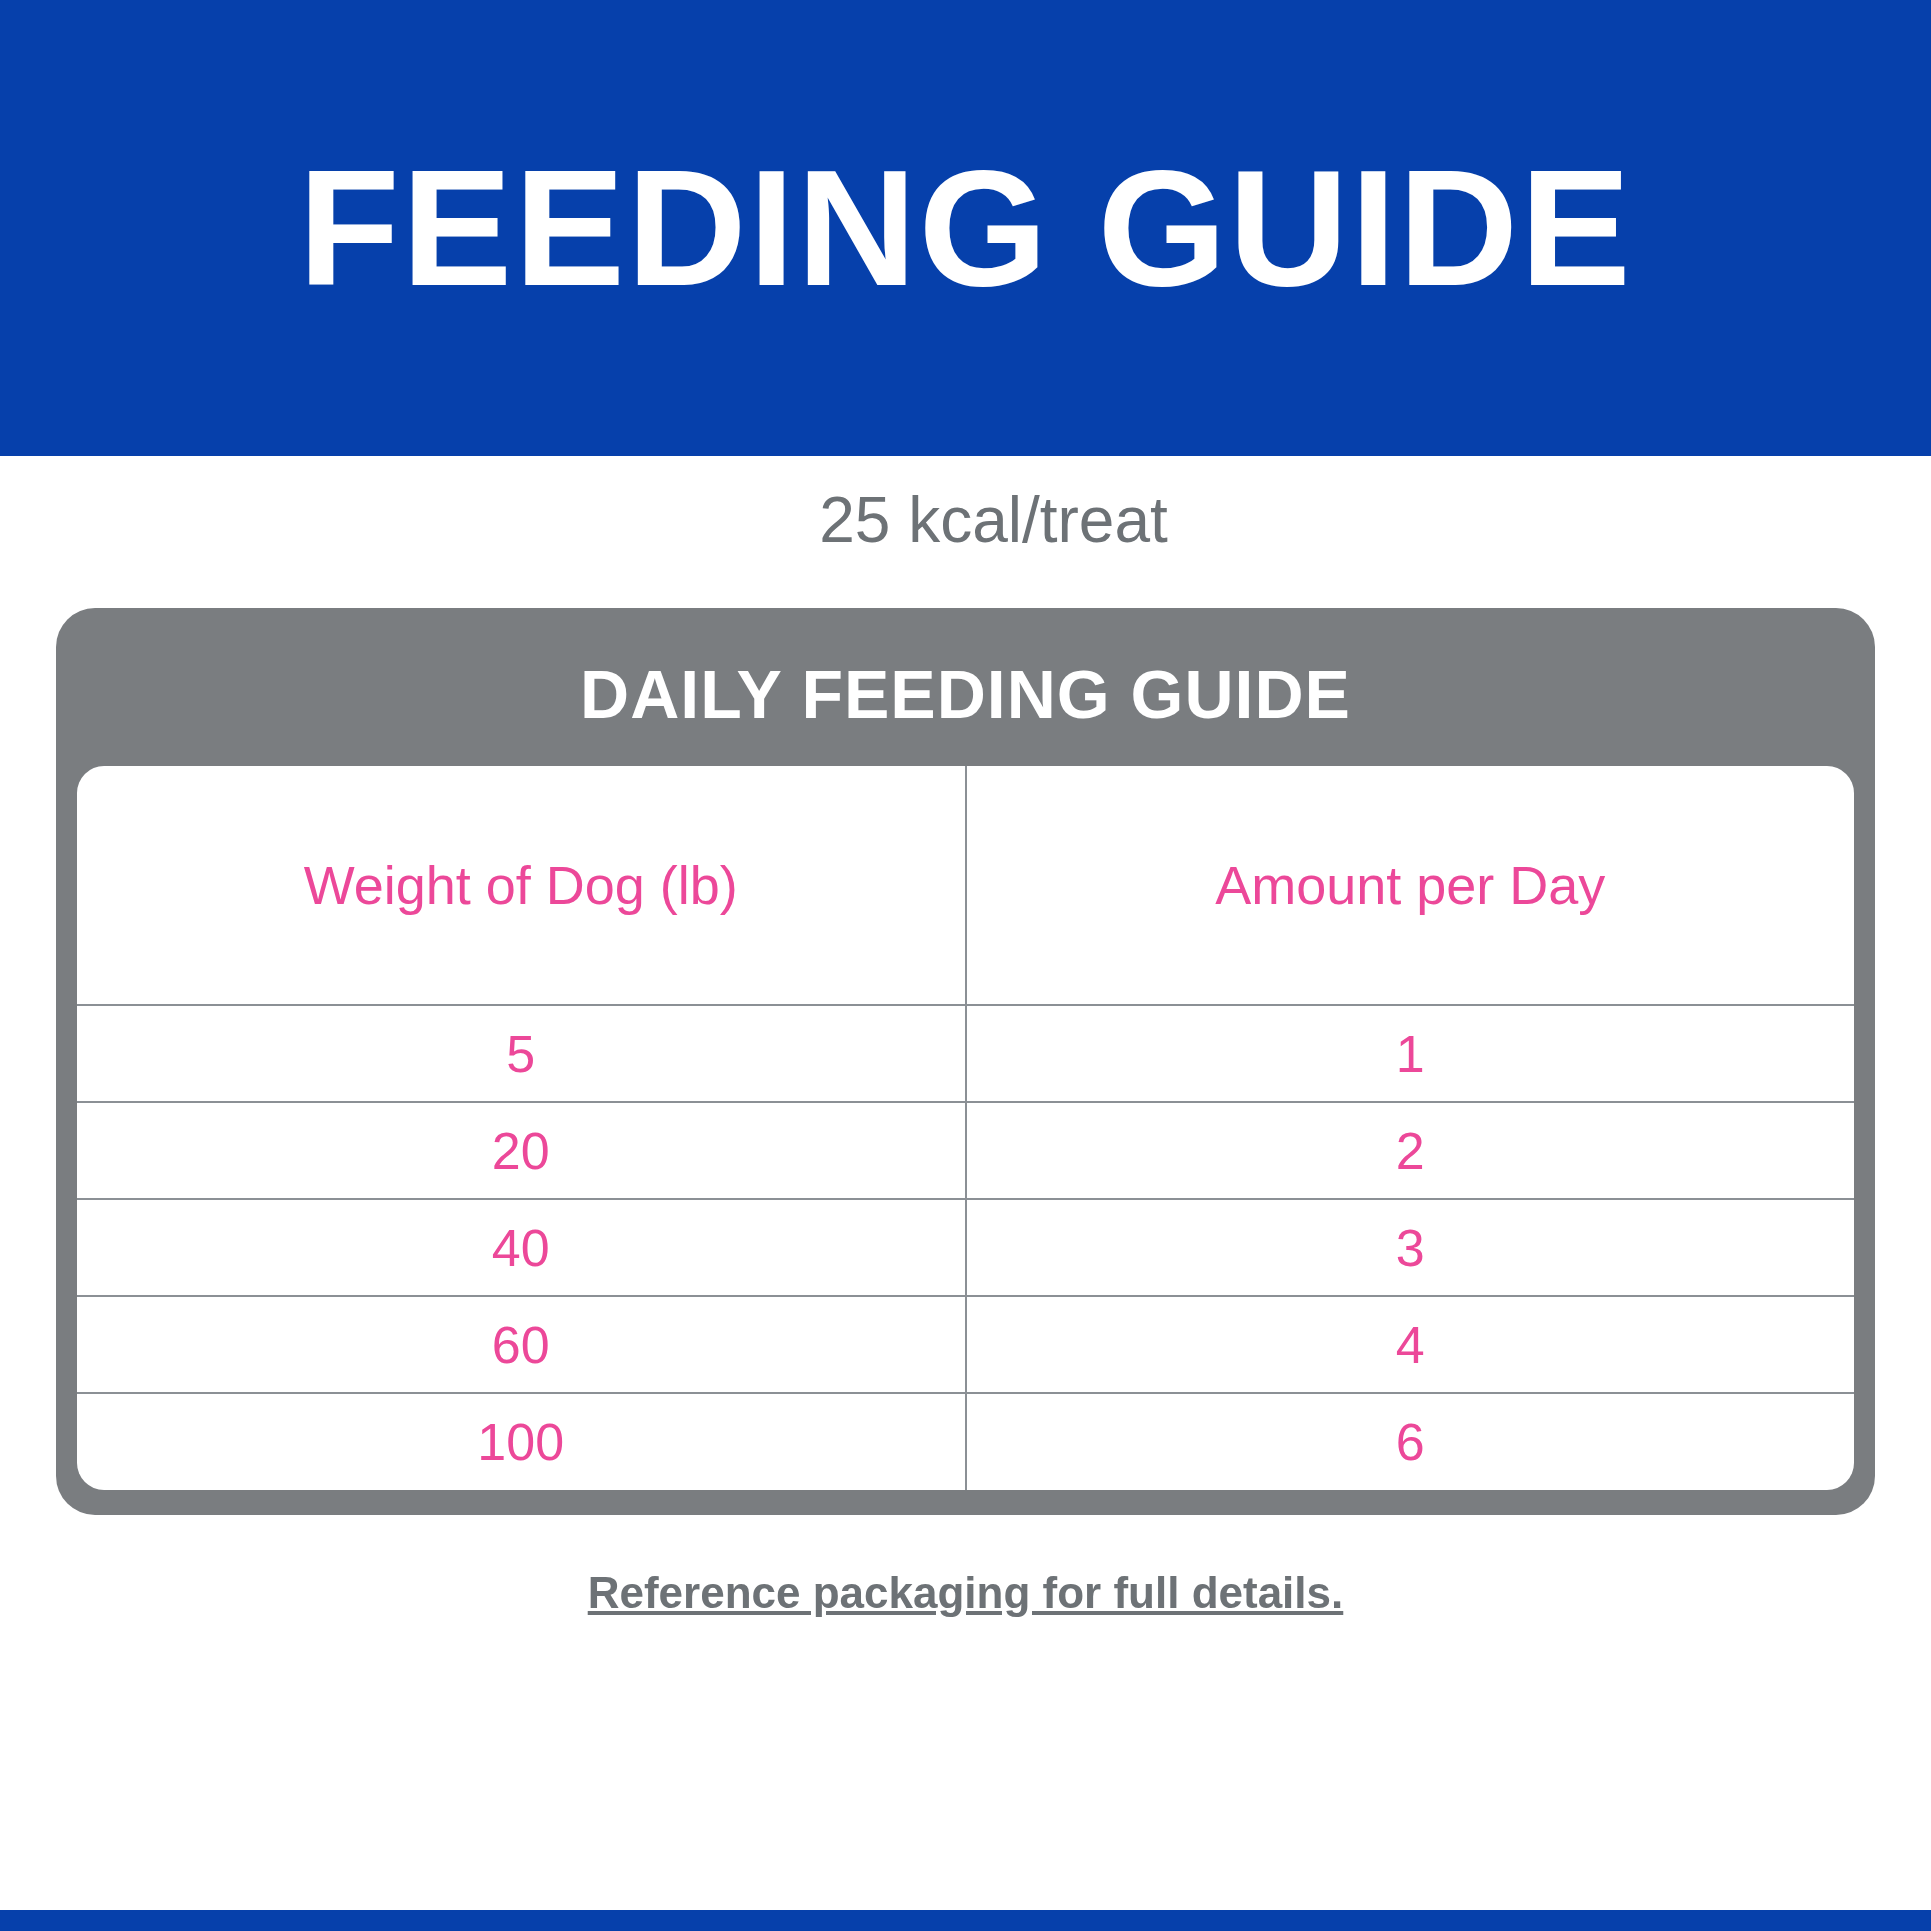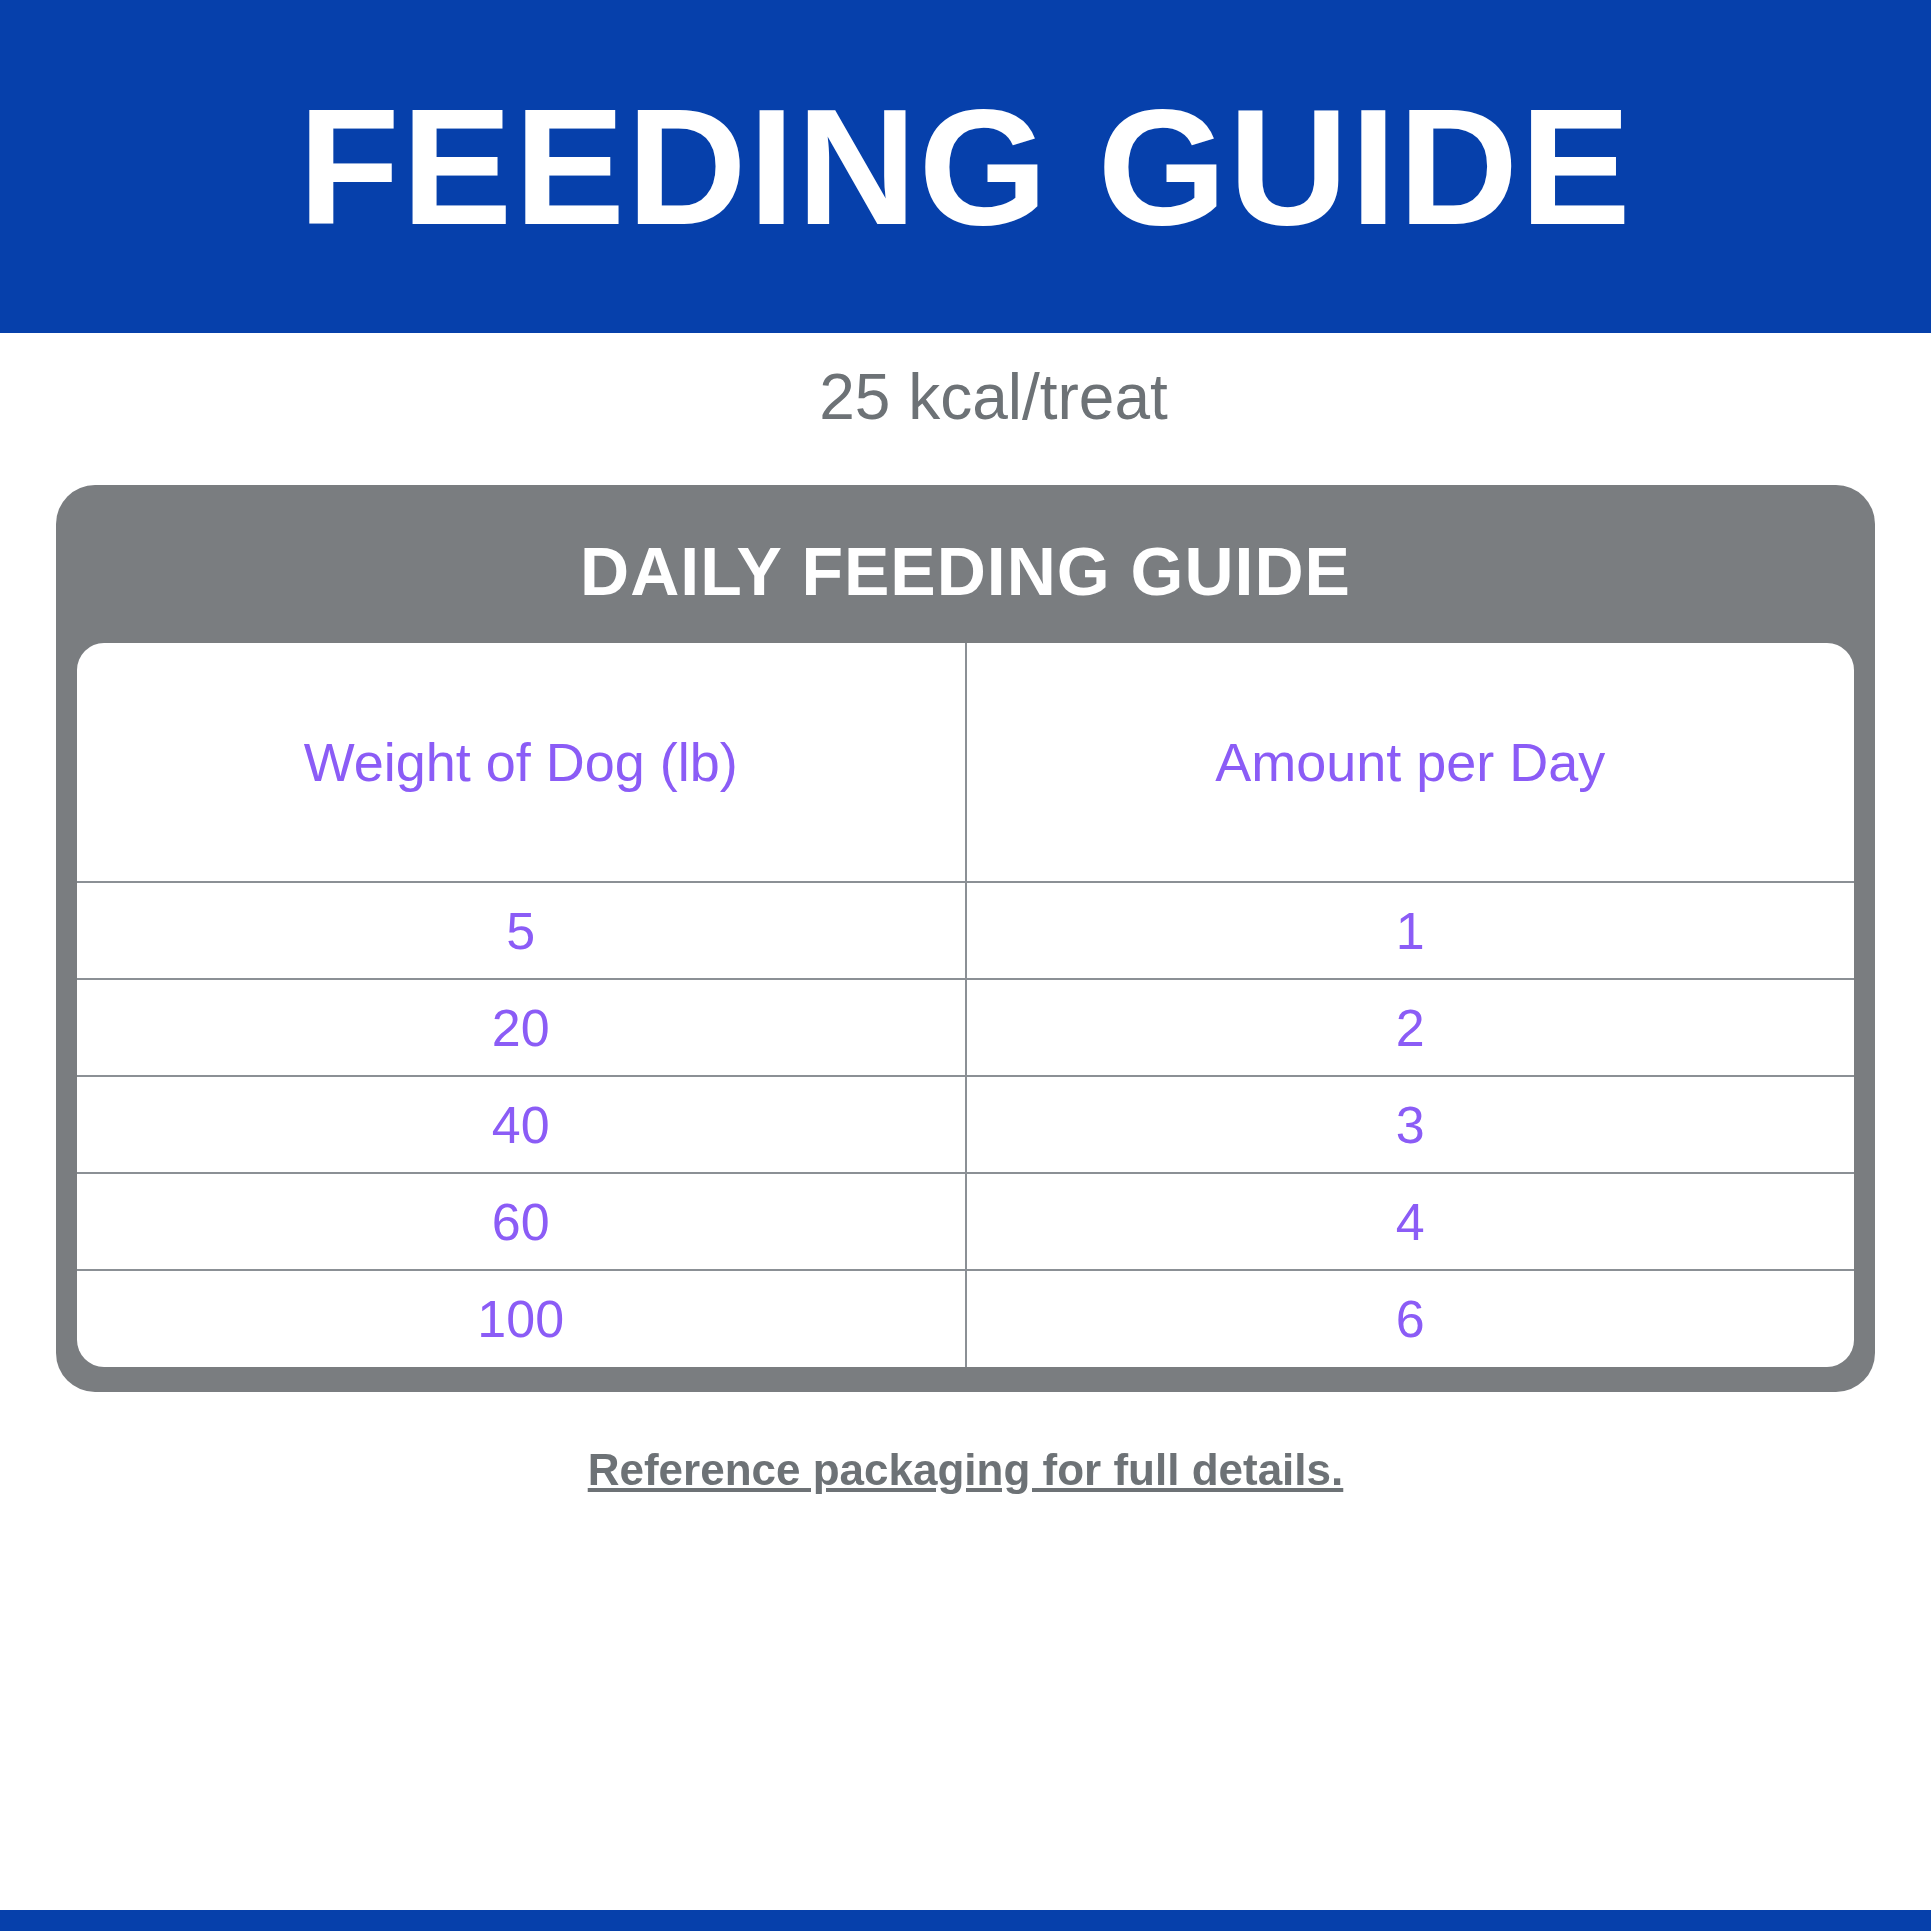--- a/index.html
+++ b/index.html
@@ -19,21 +19,21 @@
     height: 1931px;
     box-sizing: border-box;
     background: #ffffff;
     display: flex;
     flex-direction: column;
   }
 
   
   .banner {
     width: 100%;
-    height: 333px;
+    height: 456px;
     background: #0640ab;
     display: flex;
     align-items: center;
     justify-content: center;
     box-sizing: border-box;
   }
   .banner-title {
     color: #ffffff;
     font-size: 166px;
     font-weight: bold;
@@ -88,21 +88,21 @@
     width: 100%;
     box-sizing: border-box;
   }
   table {
     width: 100%;
     border-collapse: collapse;
     table-layout: fixed;
   }
   th, td {
     text-align: center;
-    color: #8b5cf6;
+    color: #ec4899;
     font-weight: normal;
     font-size: 52px;
     border-bottom: 2.9px solid #8b9095;
     box-sizing: border-box;
   }
   th {
     height: 239px;
     font-size: 54px;
     vertical-align: middle;
   }

